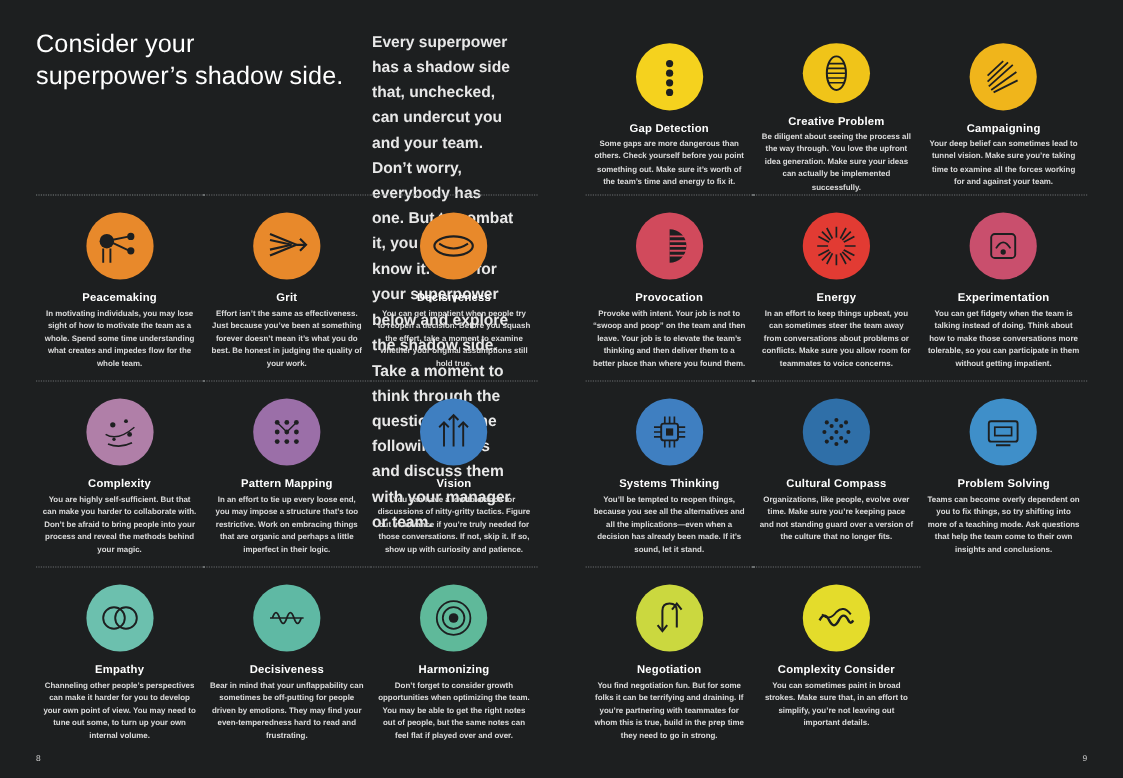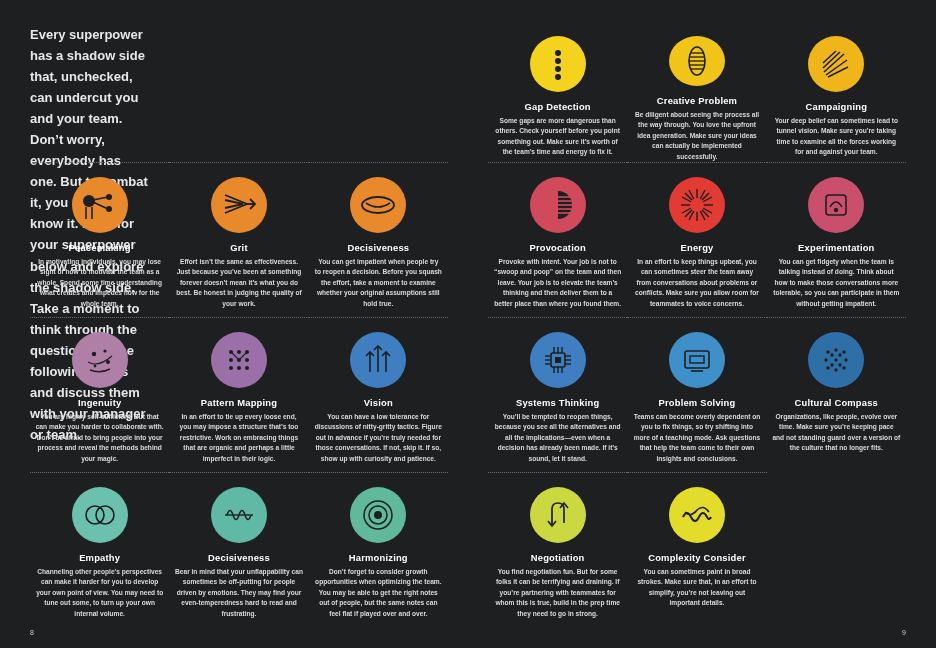--- a/index.html
+++ b/index.html
@@ -110,20 +110,21 @@
   svg { display: block; }
 </style>
 </head>
 <body>
 
 <div class="spread">
 
   <div class="page page-left">
 
     <div class="intro-row">
+      <h1 class="headline">Consider your superpower’s shadow side.</h1>
       <div class="intro-copy">Every superpower has a shadow side that, unchecked, can undercut you and your team. Don’t worry, everybody has one. But to combat it, you have to know it. Look for your superpower below and explore the shadow side. Take a moment to think through the questions on the following pages and discuss them with your manager or team.</div>
     </div>
 
     <div class="grid grid-left">
 
       <div class="cell row-sep">
         <div class="icon-wrap" style="background:#e8892b">
           <svg width="44" height="44" viewBox="0 0 44 44">
             <circle cx="11" cy="18" r="6" fill="#1d1f20"></circle>
             <circle cx="31" cy="14" r="3" fill="#1d1f20"></circle>
@@ -166,21 +167,21 @@
         <div class="icon-wrap" style="background:#b07fa8">
           <svg width="44" height="44" viewBox="0 0 44 44">
             <circle cx="16" cy="16" r="2.2" fill="#1d1f20"></circle>
             <circle cx="27" cy="13" r="1.6" fill="#1d1f20"></circle>
             <circle cx="30" cy="24" r="2" fill="#1d1f20"></circle>
             <circle cx="17" cy="28" r="1.4" fill="#1d1f20"></circle>
             <path d="M12 32 Q22 36 32 31" fill="none" stroke="#1d1f20" stroke-width="1.4"></path>
             <path d="M10 24 Q20 30 34 18" fill="none" stroke="#1d1f20" stroke-width="1.2"></path>
           </svg>
         </div>
-        <div class="cell-title">Ingenuity</div>
+        <div class="cell-title">Complexity</div>
         <div class="cell-body">You are highly self-sufficient. But that can make you harder to collaborate with. Don’t be afraid to bring people into your process and reveal the methods behind your magic.</div>
       </div>
 
       <div class="cell row-sep">
         <div class="icon-wrap" style="background:#9b6fa8">
           <svg width="44" height="44" viewBox="0 0 44 44">
             <g fill="#1d1f20">
               <circle cx="14" cy="14" r="2"></circle>
                 <circle cx="22" cy="14" r="2"></circle>
                 <circle cx="30" cy="14" r="2"></circle>
@@ -374,32 +375,20 @@
                 <line x1="29" y1="22" x2="35" y2="22"></line>
                 <line x1="29" y1="26" x2="35" y2="26"></line>
             </g>
           </svg>
         </div>
         <div class="cell-title">Systems Thinking</div>
         <div class="cell-body">You’ll be tempted to reopen things, because you see all the alternatives and all the implications—even when a decision has already been made. If it’s sound, let it stand.</div>
       </div>
 
       <div class="cell row-sep">
-        <div class="icon-wrap" style="background:#3f8fc9">
-          <svg width="44" height="44" viewBox="0 0 44 44">
-            <rect x="10" y="13" width="24" height="17" rx="2" fill="none" stroke="#1d1f20" stroke-width="1.6"></rect>
-            <rect x="15" y="18" width="14" height="7" fill="none" stroke="#1d1f20" stroke-width="1.4"></rect>
-            <line x1="16" y1="33" x2="28" y2="33" stroke="#1d1f20" stroke-width="1.6"></line>
-          </svg>
-        </div>
-        <div class="cell-title">Problem Solving</div>
-        <div class="cell-body">Teams can become overly dependent on you to fix things, so try shifting into more of a teaching mode. Ask questions that help the team come to their own insights and conclusions.</div>
-      </div>
-
-      <div class="cell row-sep">
         <div class="icon-wrap" style="background:#2f6fa8">
           <svg width="44" height="44" viewBox="0 0 44 44">
             <g fill="#1d1f20">
               <circle cx="14" cy="14" r="1.7"></circle>
                 <circle cx="22" cy="12" r="1.7"></circle>
                 <circle cx="30" cy="14" r="1.7"></circle>
               <circle cx="12" cy="22" r="1.7"></circle>
                 <circle cx="22" cy="22" r="1.7"></circle>
                 <circle cx="32" cy="22" r="1.7"></circle>
               <circle cx="14" cy="30" r="1.7"></circle>
@@ -409,20 +398,32 @@
                 <circle cx="26" cy="17" r="1.7"></circle>
               <circle cx="18" cy="27" r="1.7"></circle>
                 <circle cx="26" cy="27" r="1.7"></circle>
             </g>
           </svg>
         </div>
         <div class="cell-title">Cultural Compass</div>
         <div class="cell-body">Organizations, like people, evolve over time. Make sure you’re keeping pace and not standing guard over a version of the culture that no longer fits.</div>
       </div>
 
+      <div class="cell row-sep">
+        <div class="icon-wrap" style="background:#3f8fc9">
+          <svg width="44" height="44" viewBox="0 0 44 44">
+            <rect x="10" y="13" width="24" height="17" rx="2" fill="none" stroke="#1d1f20" stroke-width="1.6"></rect>
+            <rect x="15" y="18" width="14" height="7" fill="none" stroke="#1d1f20" stroke-width="1.4"></rect>
+            <line x1="16" y1="33" x2="28" y2="33" stroke="#1d1f20" stroke-width="1.6"></line>
+          </svg>
+        </div>
+        <div class="cell-title">Problem Solving</div>
+        <div class="cell-body">Teams can become overly dependent on you to fix things, so try shifting into more of a teaching mode. Ask questions that help the team come to their own insights and conclusions.</div>
+      </div>
+
 
       <div class="cell row-sep">
         <div class="icon-wrap" style="background:#cbd83f">
           <svg width="44" height="44" viewBox="0 0 44 44">
             <path d="M16 32 L16 16 q0 -6 6 -6 q6 0 6 6 L28 30" fill="none" stroke="#1d1f20" stroke-width="1.7"></path>
             <path d="M12 28 L16 33 L20 28" fill="none" stroke="#1d1f20" stroke-width="1.7"></path>
             <path d="M24 15 L28 10 L32 15" fill="none" stroke="#1d1f20" stroke-width="1.7"></path>
           </svg>
         </div>
         <div class="cell-title">Negotiation</div>

